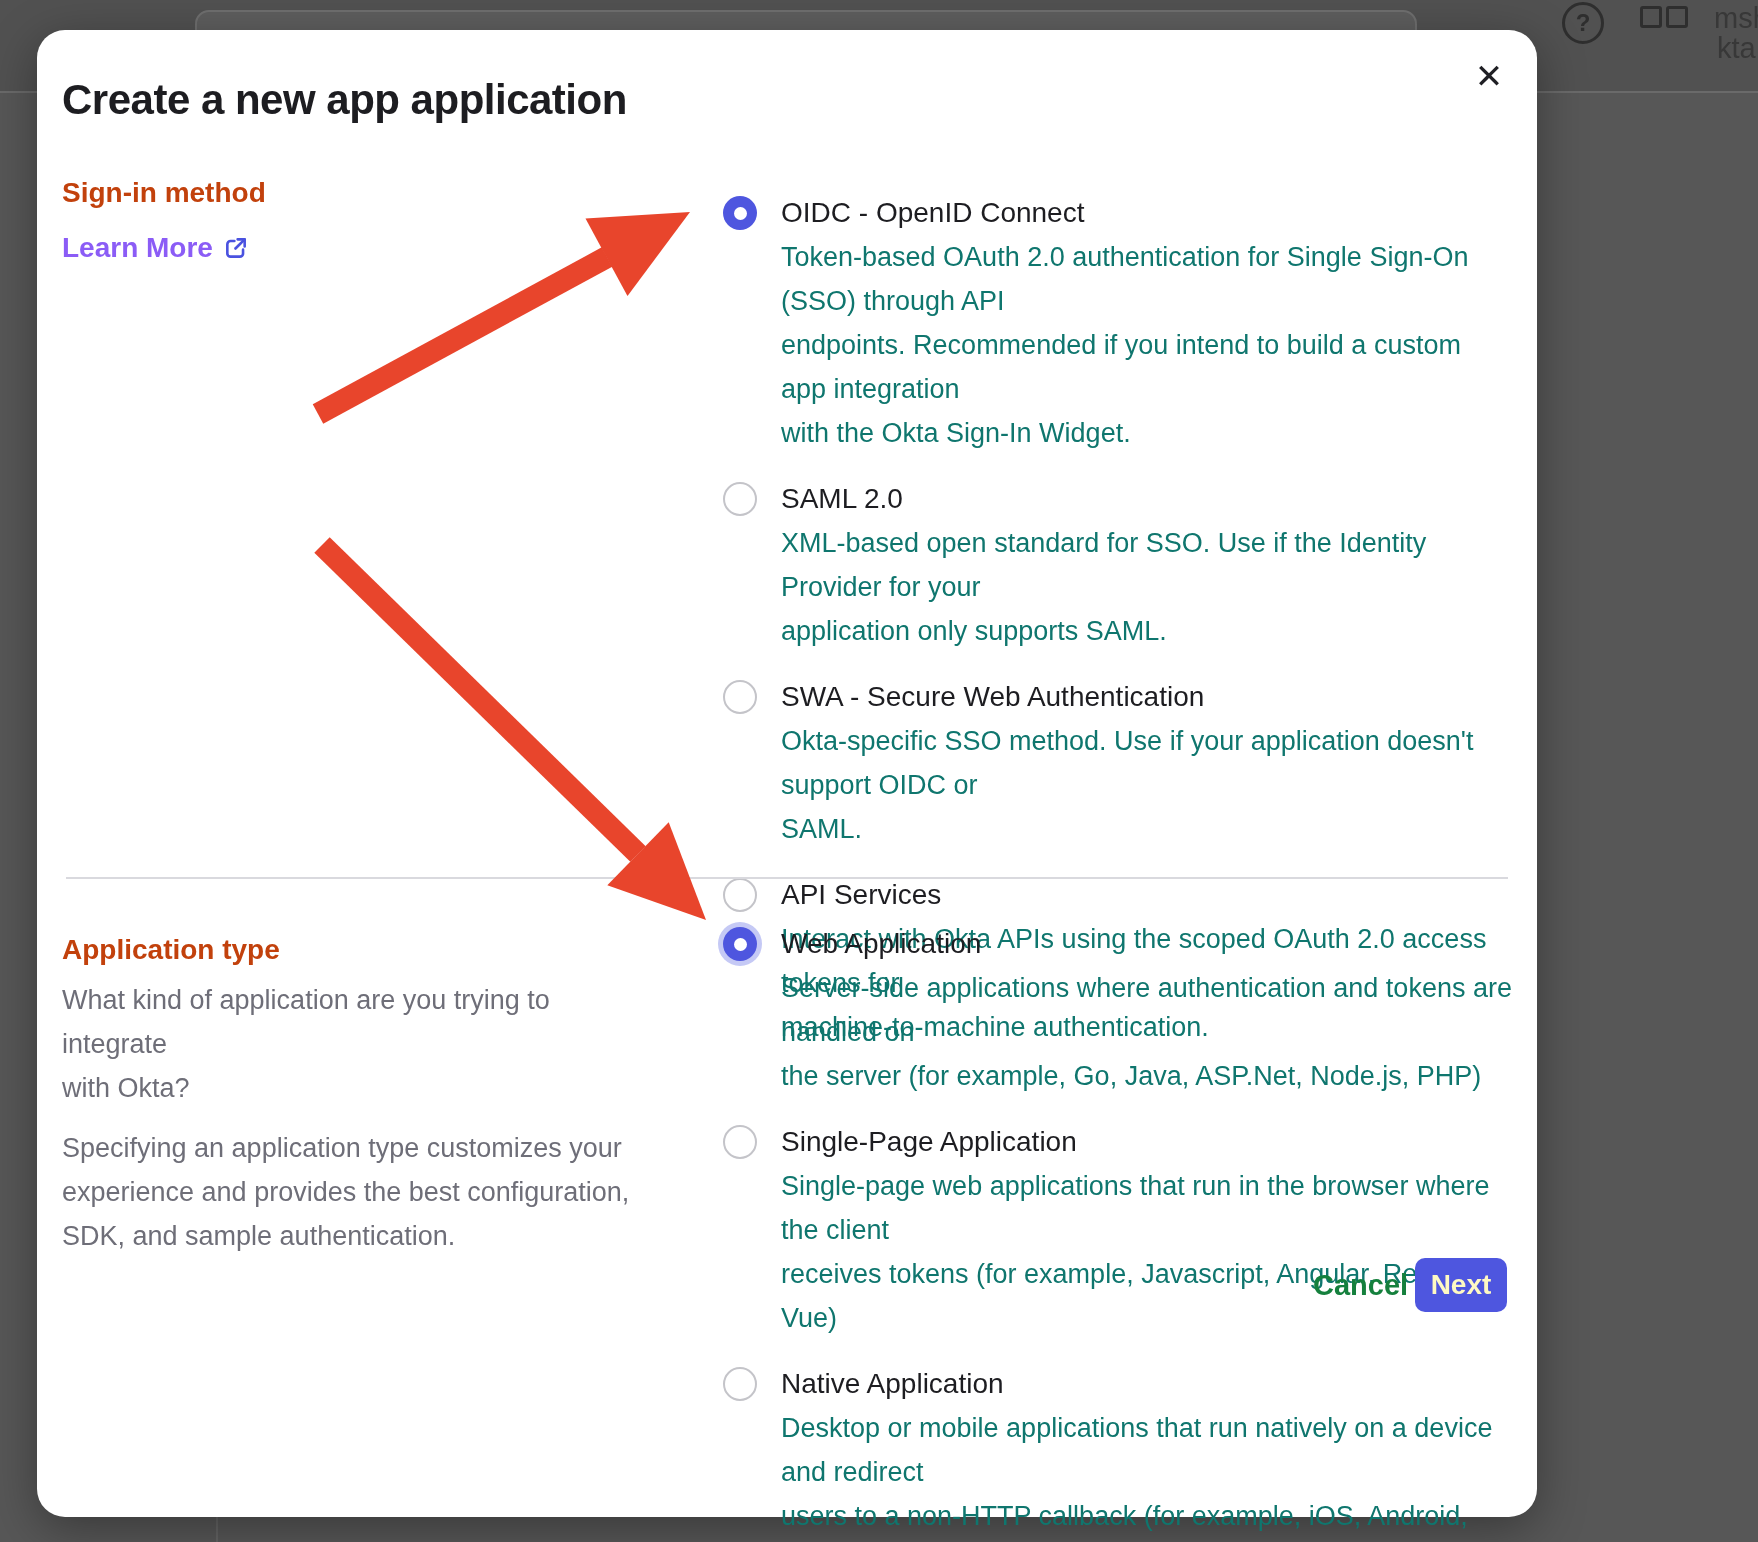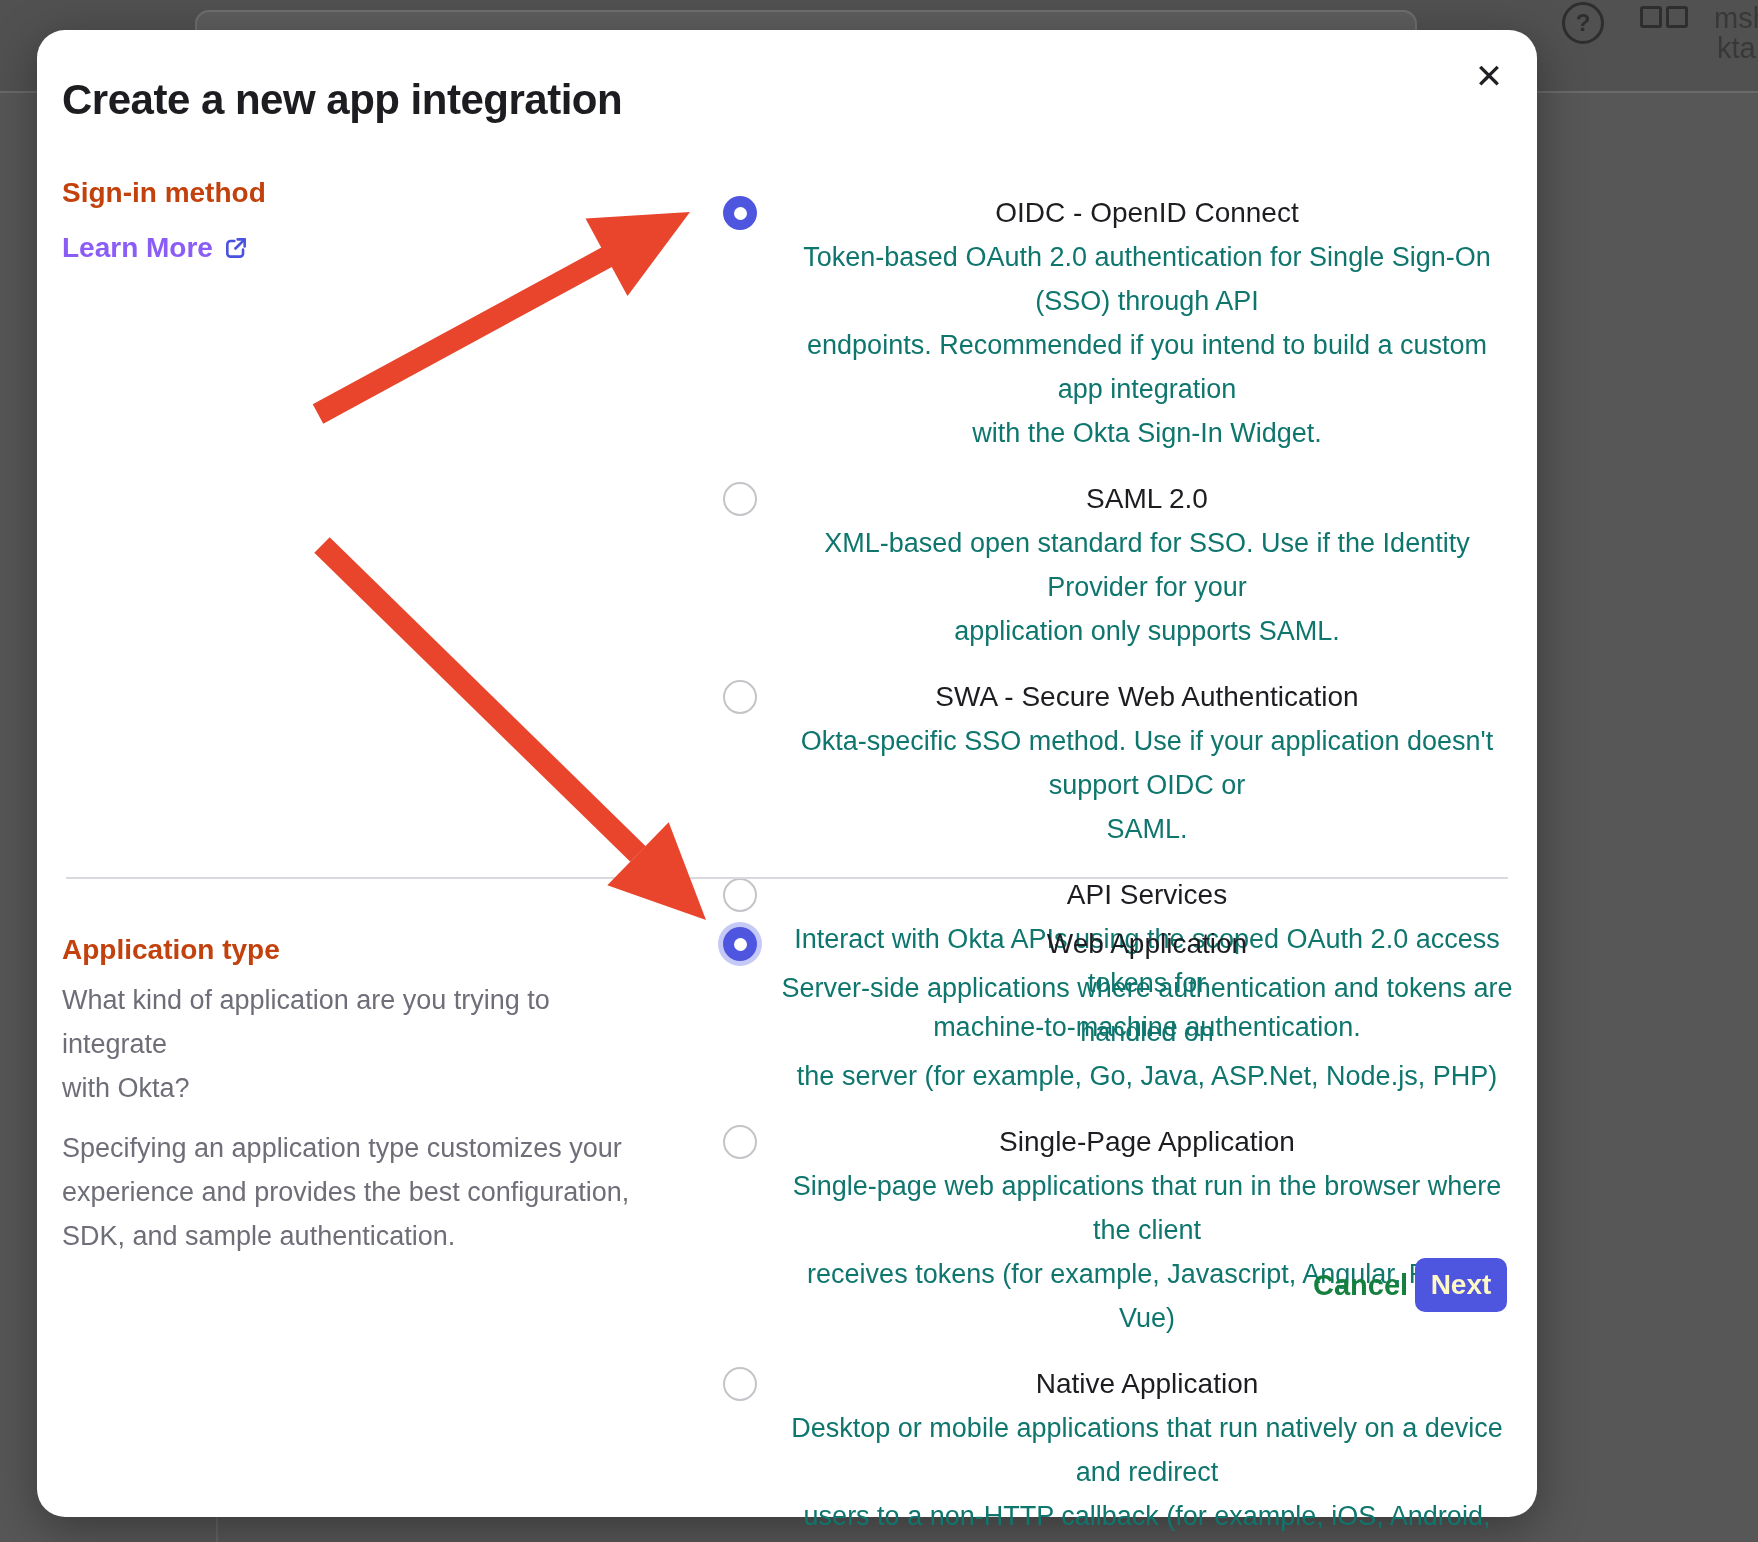--- a/index.html
+++ b/index.html
@@ -30,21 +30,21 @@
     font-size:34px;line-height:44px;color:#1f1f24;padding:0;text-align:center;font-family:inherit;}
   .modal-title{position:absolute;left:25px;top:46px;margin:0;font-size:42px;font-weight:700;color:#1d1d21;letter-spacing:-.5px;}
   .col-head{position:absolute;left:25px;margin:0;font-size:28px;font-weight:700;color:#c2410c;line-height:44px;}
   .head-signin{top:141px;}
   .head-apptype{top:898px;}
   .learn-more{position:absolute;left:25px;top:196px;display:flex;align-items:center;gap:10px;
     color:#8b5cf6;font-size:28px;font-weight:700;text-decoration:none;line-height:44px;}
   .learn-more svg{width:26px;height:26px;}
   .col-para{position:absolute;left:25px;width:580px;margin:0;font-size:27px;color:#6e6e78;line-height:44px;}
   .para1{top:948px;} .para2{top:1080px;margin-top:16px;}
-  .options{position:absolute;left:686px;width:790px;display:flex;flex-direction:column;gap:22px;text-align:center;}
+  .options{position:absolute;left:686px;width:790px;display:flex;flex-direction:column;gap:22px;}
   .opts-signin{top:161px;}
   .opts-apptype{top:892px;}
   .opt{display:flex;gap:24px;}
   .radio{flex:0 0 34px;width:34px;height:34px;border-radius:50%;box-sizing:border-box;margin-top:5px;position:relative;cursor:pointer;}
   .radio.off{border:2px solid #c4c4c9;background:#fff;}
   .radio.on{background:#4e56df;}
   .radio.on::after{content:"";position:absolute;left:50%;top:50%;width:13px;height:13px;margin:-6.5px 0 0 -6.5px;border-radius:50%;background:#fff;}
   .radio.focused{box-shadow:0 0 0 5px #c5c9f5;}
   .opt-label{font-size:28px;color:#1d1d21;line-height:44px;}
   .opt-desc{font-size:27px;color:#0f766e;line-height:44px;}
@@ -67,21 +67,21 @@
   <div class="bd-sq one"></div>
   <div class="bd-sq two"></div>
   <div class="bd-user l1">msh</div>
   <div class="bd-user l2">kta</div>
 </div>
 
 <div class="modal" role="dialog">
 
   <button class="close-btn" aria-label="Close">✕</button>
 
-  <h1 class="modal-title">Create a new app integration</h1>
+  <h1 class="modal-title">Create a new app application</h1>
 
   <h2 class="col-head head-signin">Sign-in method</h2>
 
   <a class="learn-more" href="#">
     <span>Learn More</span>
     <svg viewBox="0 0 24 24" fill="none" stroke="#4a52e0" stroke-width="2.4" stroke-linecap="round" stroke-linejoin="round">
       <path d="M10.5 5.5H7a3 3 0 0 0-3 3V17a3 3 0 0 0 3 3h8.5a3 3 0 0 0 3-3v-3.5"></path>
       <path d="M13.5 4H20v6.5"></path>
       <path d="M20 4l-8.5 8.5"></path>
     </svg>

